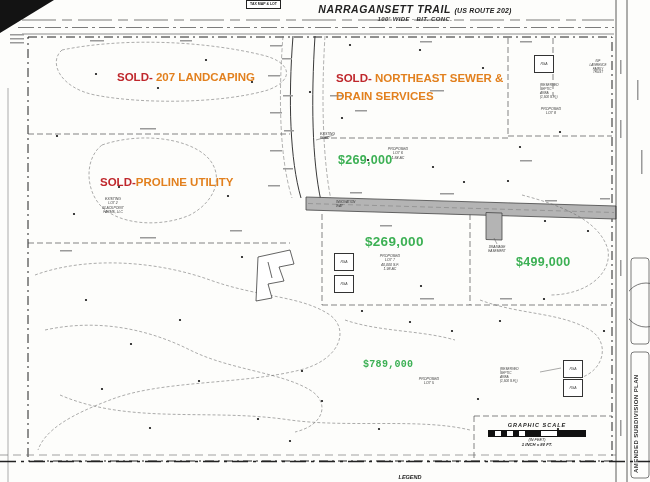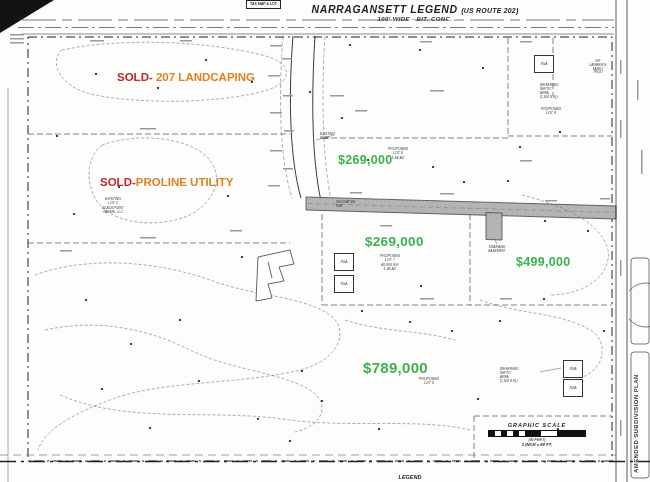--- a/index.html
+++ b/index.html
@@ -206,37 +206,41 @@
 
     <g fill="none">
       <line x1="0" y1="455" x2="616" y2="455" stroke="#666" stroke-width="0.6" stroke-dasharray="8 5"></line>
       <line x1="0" y1="461.5" x2="650" y2="461.5" stroke="#222" stroke-width="1.4" stroke-dasharray="16 5 3 5"></line>
     </g>
 
     <path d="M0,0 L54,0 L0,33 Z" fill="#131313"></path>
   </svg>
 
   <div class="abs road-title">
-    <span>NARRAGANSETT LEGEND</span>
+    <span>NARRAGANSETT TRAIL</span>
     <span class="route">(US ROUTE 202)</span>
   </div>
   <div class="abs road-sub">100' WIDE - BIT. CONC.</div>
   <div class="abs stamp">TAX MAP &amp; LOT</div>
 
   <div class="abs sold" style="left:117px;top:69px;">
     <span class="s">SOLD-</span><span class="b"> 207 LANDCAPING</span>
+  </div>
+  <div class="abs sold" style="left:336px;top:70px;">
+    <span class="s">SOLD-</span><span class="b"> NORTHEAST SEWER &amp;</span><br>
+    <span class="b">DRAIN SERVICES</span>
   </div>
   <div class="abs sold" style="left:100px;top:174px;">
     <span class="s">SOLD-</span><span class="b">PROLINE UTILITY</span>
   </div>
 
   <div class="abs price" style="left:338px;top:153px;">$269,000</div>
   <div class="abs price" style="left:365px;top:234px;font-size:13.5px;">$269,000</div>
   <div class="abs price" style="left:516px;top:255px;">$499,000</div>
-  <div class="abs price" style="left:363px;top:359px;font-size:15px;">$789,000</div>
+  <div class="abs price" style="left:363px;top:359px;font-size:10px;font-family:Liberation Mono, monospace;">$789,000</div>
 
   <div class="abs" style="left:0;top:0;width:0;height:0;" id="annotations-layer">
       <div class="note" style="left: 320px; top: 132px; font-size: 3.2px;">EXISTING ROAD</div>
       <div class="note" style="left: 398px; top: 147px; font-size: 3.6px; transform: translateX(-50%); text-align: center;">PROPOSED
 LOT 6
 1.84 AC</div>
       <div class="note" style="left: 390px; top: 254px; font-size: 3.6px; transform: translateX(-50%); text-align: center;">PROPOSED
 LOT 7
 40,000 S.F.
 1.98 AC</div>

